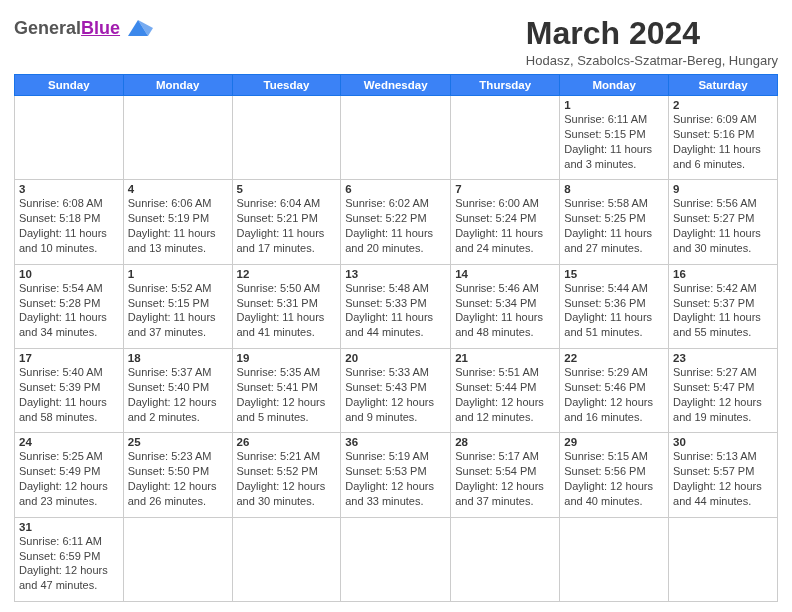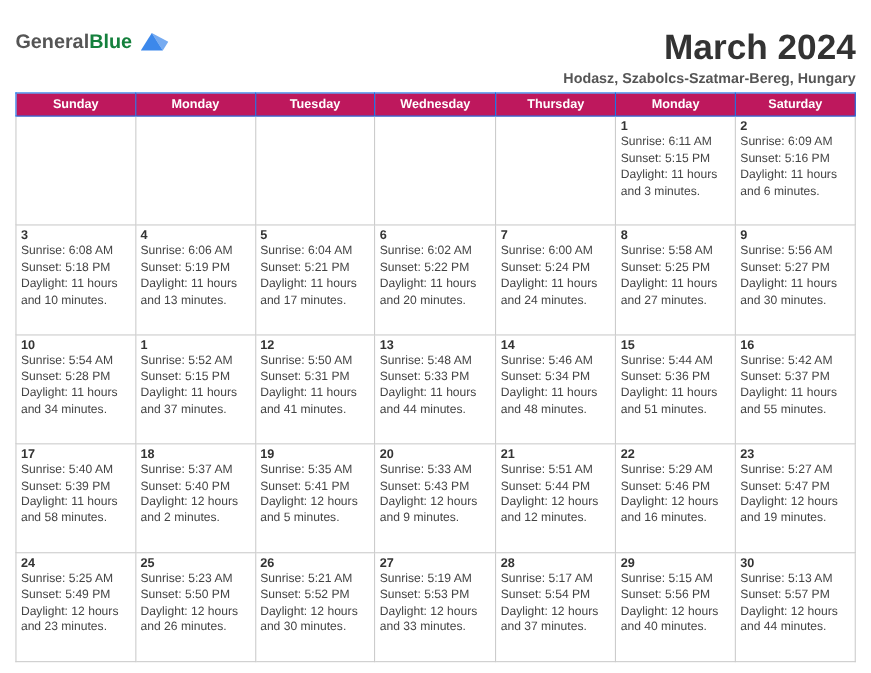--- a/index.html
+++ b/index.html
@@ -9,64 +9,62 @@
       background: #fff;
       font-family: Arial, sans-serif;
       font-size: 11px;
       overflow: hidden;
     }
     .page {
       width: 792px;
       height: 612px;
       display: flex;
       flex-direction: column;
-      padding: 26px 14px 10px 14px;
+      padding: 16px 14px 10px 14px;
     }
     .header {
       display: flex;
       justify-content: space-between;
       align-items: flex-start;
       margin-bottom: 6px;
     }
     .logo {
       display: flex;
       flex-direction: column;
       align-items: flex-start;
     }
     .logo-text {
       display: flex;
       align-items: center;
       font-size: 18px;
       font-weight: normal;
       color: #333;
     }
     .logo-general { font-weight: bold; color: #555; }
-    .logo-blue { color: #15803d; font-weight: bold; }
+    .logo-blue { color: #a21caf; font-weight: bold; text-decoration: underline; }
     .title-block {
-      text-align: right;
     }
     .title-month {
       font-size: 32px;
       font-weight: bold;
       color: #333;
       line-height: 1.1;
     }
     .title-location {
       font-size: 13px;
       color: #555;
       margin-top: 2px;
-      font-weight: bold;
     }
     .calendar {
       width: 100%;
       border-collapse: collapse;
       flex: 1;
     }
     .calendar th {
-      background: #be185d;
+      background: #3b82f6;
       color: #fff;
       text-align: center;
       padding: 4px 2px;
       font-size: 11.5px;
       font-weight: bold;
       border: 1px solid #1a73e8;
     }
     .calendar td {
       border: 1px solid #ccc;
       vertical-align: top;
@@ -320,21 +318,21 @@
 and 26 minutes.</div>
           </td>
           <td>
             <div class="day-num">26</div>
             <div class="day-info">Sunrise: 5:21 AM
 Sunset: 5:52 PM
 Daylight: 12 hours
 and 30 minutes.</div>
           </td>
           <td>
-            <div class="day-num">27</div>
+            <div class="day-num">36</div>
             <div class="day-info">Sunrise: 5:19 AM
 Sunset: 5:53 PM
 Daylight: 12 hours
 and 33 minutes.</div>
           </td>
           <td>
             <div class="day-num">28</div>
             <div class="day-info">Sunrise: 5:17 AM
 Sunset: 5:54 PM
 Daylight: 12 hours
@@ -347,16 +345,31 @@
 Daylight: 12 hours
 and 40 minutes.</div>
           </td>
           <td>
             <div class="day-num">30</div>
             <div class="day-info">Sunrise: 5:13 AM
 Sunset: 5:57 PM
 Daylight: 12 hours
 and 44 minutes.</div>
           </td>
+        </tr>
+        <tr class="last-row">
+          <td>
+            <div class="day-num">31</div>
+            <div class="day-info">Sunrise: 6:11 AM
+Sunset: 6:59 PM
+Daylight: 12 hours
+and 47 minutes.</div>
+          </td>
+          <td class="empty-cell"></td>
+          <td class="empty-cell"></td>
+          <td class="empty-cell"></td>
+          <td class="empty-cell"></td>
+          <td class="empty-cell"></td>
+          <td class="empty-cell"></td>
         </tr>
       </tbody>
   </table>
 </div>
 
 </body></html>

